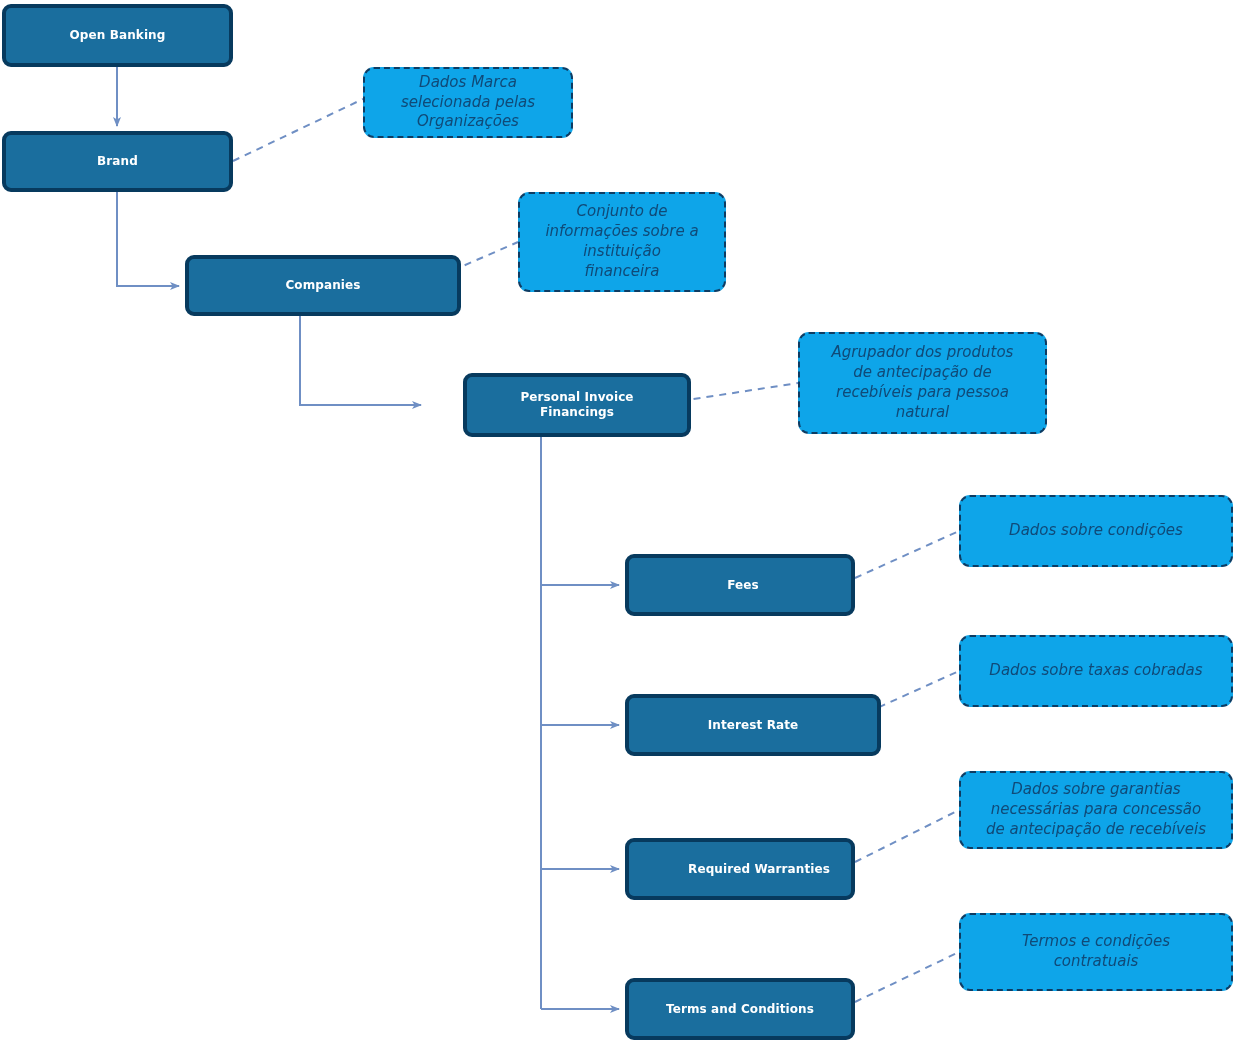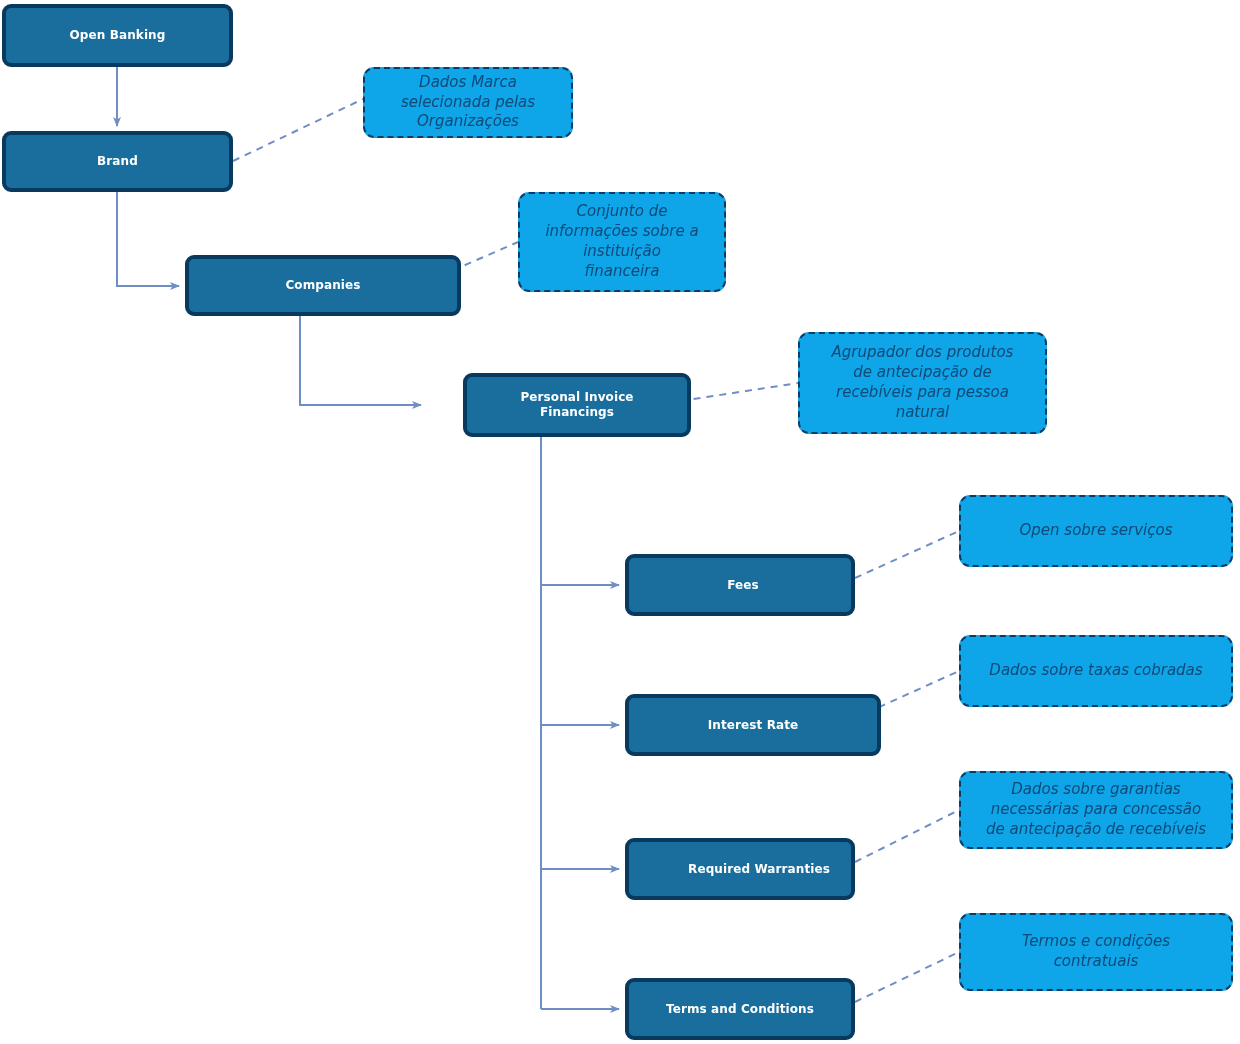--- a/index.html
+++ b/index.html
@@ -159,21 +159,21 @@
   </div>
 
   <div class="note" style="left:798px; top:332px; width:249px; height:102px;">
     <span class="note-label">Agrupador dos produtos
 de antecipação de
 recebíveis para pessoa
 natural</span>
   </div>
 
   <div class="note" style="left:959px; top:495px; width:274px; height:72px;">
-    <span class="note-label">Open sobre serviços</span>
+    <span class="note-label">Dados sobre condições</span>
   </div>
 
   <div class="note" style="left:959px; top:635px; width:274px; height:72px;text-align:right;">
     <span class="note-label">Dados sobre taxas cobradas</span>
   </div>
 
   <div class="note" style="left:959px; top:771px; width:274px; height:78px;">
     <span class="note-label">Dados sobre garantias
 necessárias para concessão
 de antecipação de recebíveis</span>

